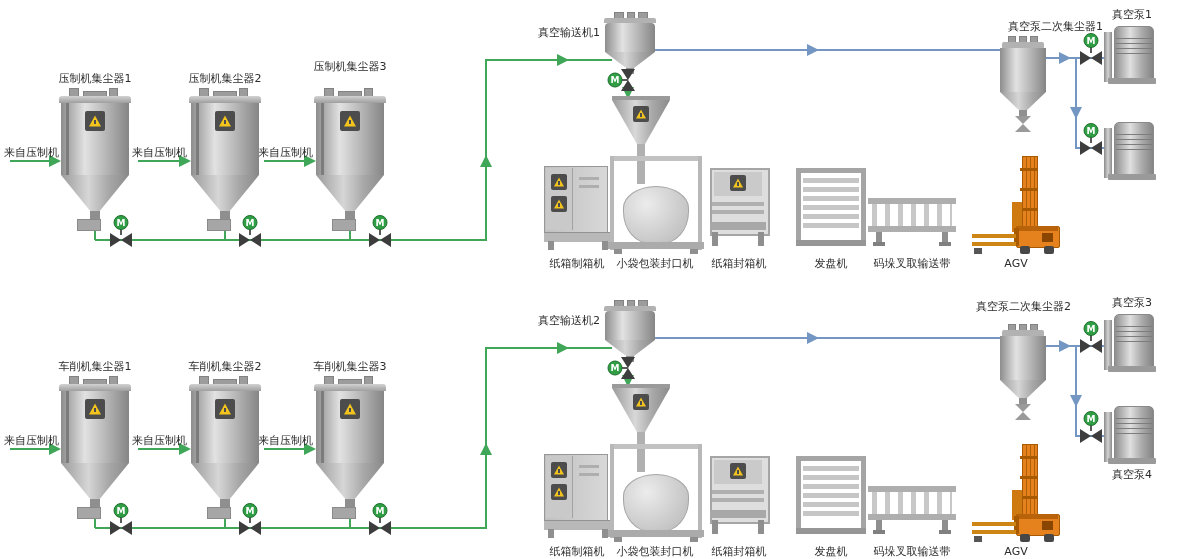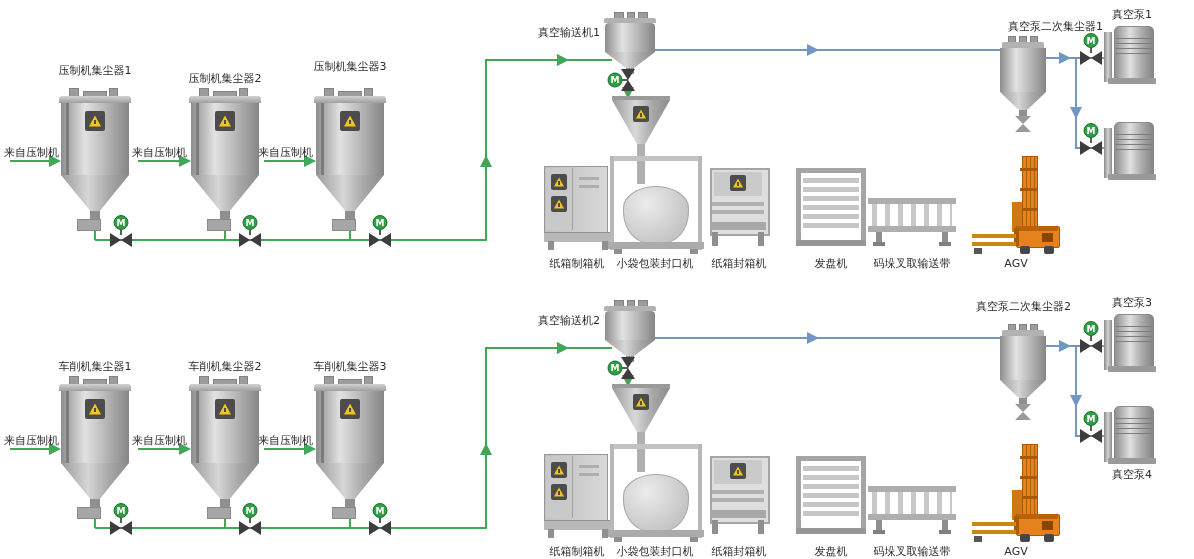--- a/index.html
+++ b/index.html
@@ -191,21 +191,21 @@
     <path class="pb" d="M1046,346 H1068" marker-end="url(#ab)"></path>
     <path class="pb" d="M1068,346 H1104"></path>
     <path class="pb" d="M1076,346 V404" marker-end="url(#ab)"></path>
     <path class="pb" d="M1076,404 V436 H1104"></path>
   </svg>
 
   
   <div style="display:contents">
 
     
-    <div class="lbl c" style="left:95px;top:64px">压制机集尘器1</div>
+    <div class="lbl c" style="left:95px;top:72px">压制机集尘器1</div>
     <div class="lbl c" style="left:225px;top:72px">压制机集尘器2</div>
     <div class="lbl c" style="left:350px;top:60px">压制机集尘器3</div>
     
     <div class="lbl" style="left:4px;top:146px">来自压制机</div>
     <div class="lbl" style="left:132px;top:146px">来自压制机</div>
     <div class="lbl" style="left:258px;top:146px">来自压制机</div>
 
     
     <div class="silo" style="left:55px;top:88px">
       <div class="s-fa"></div>

